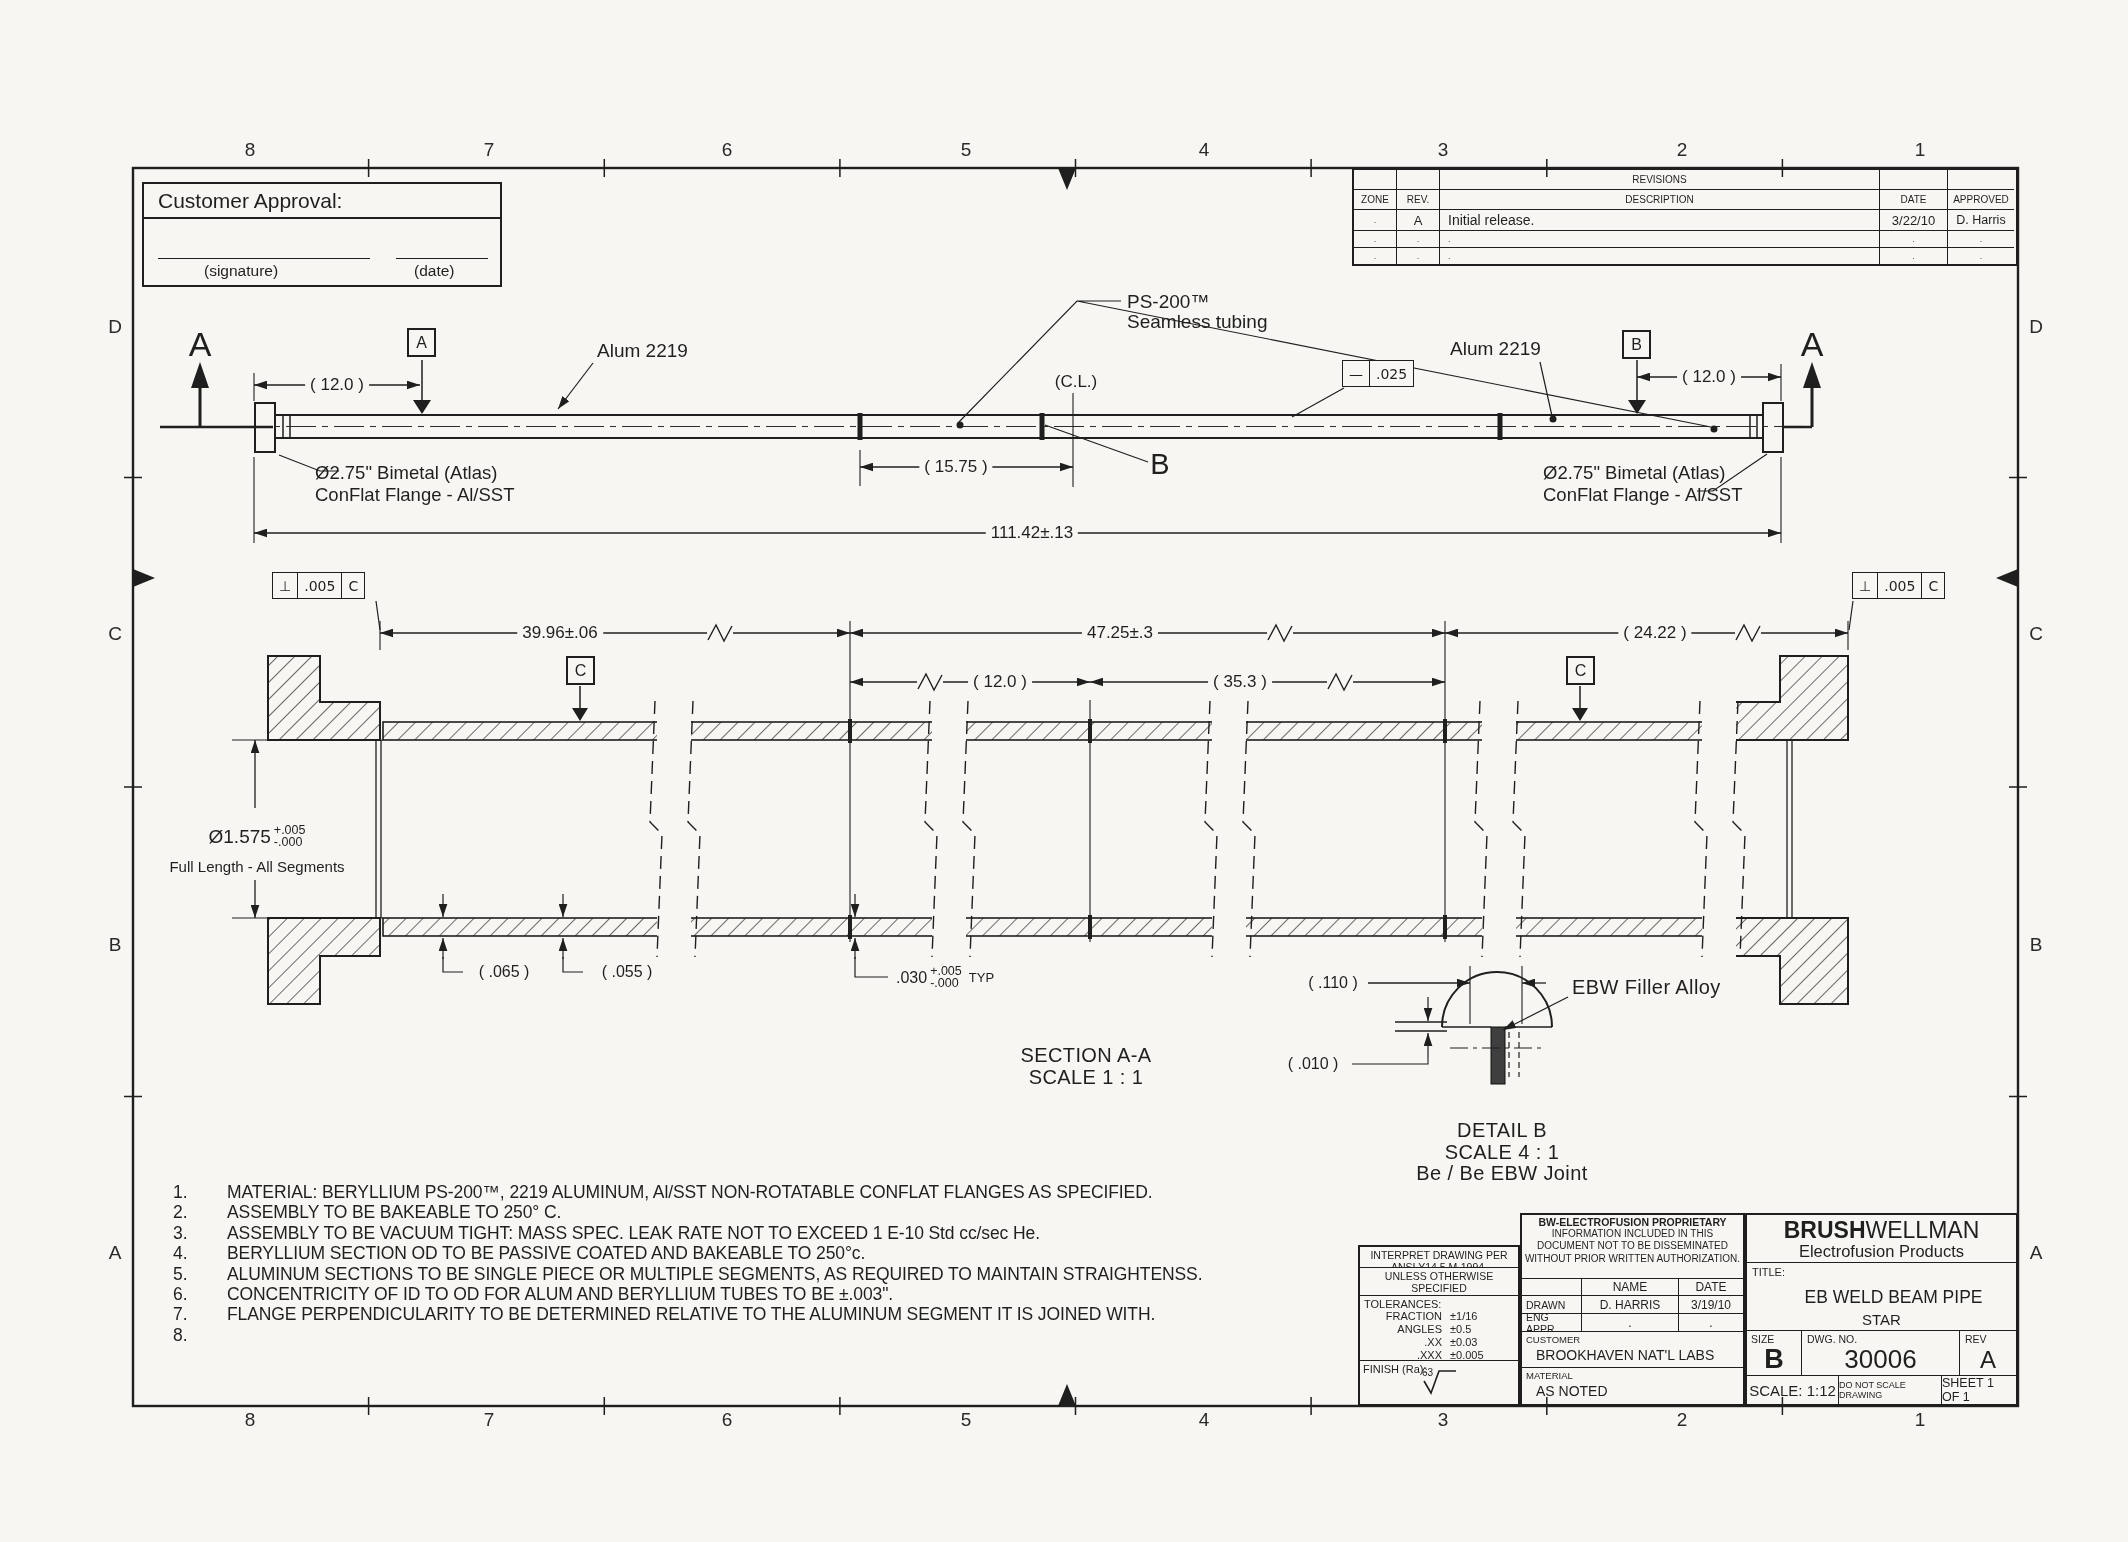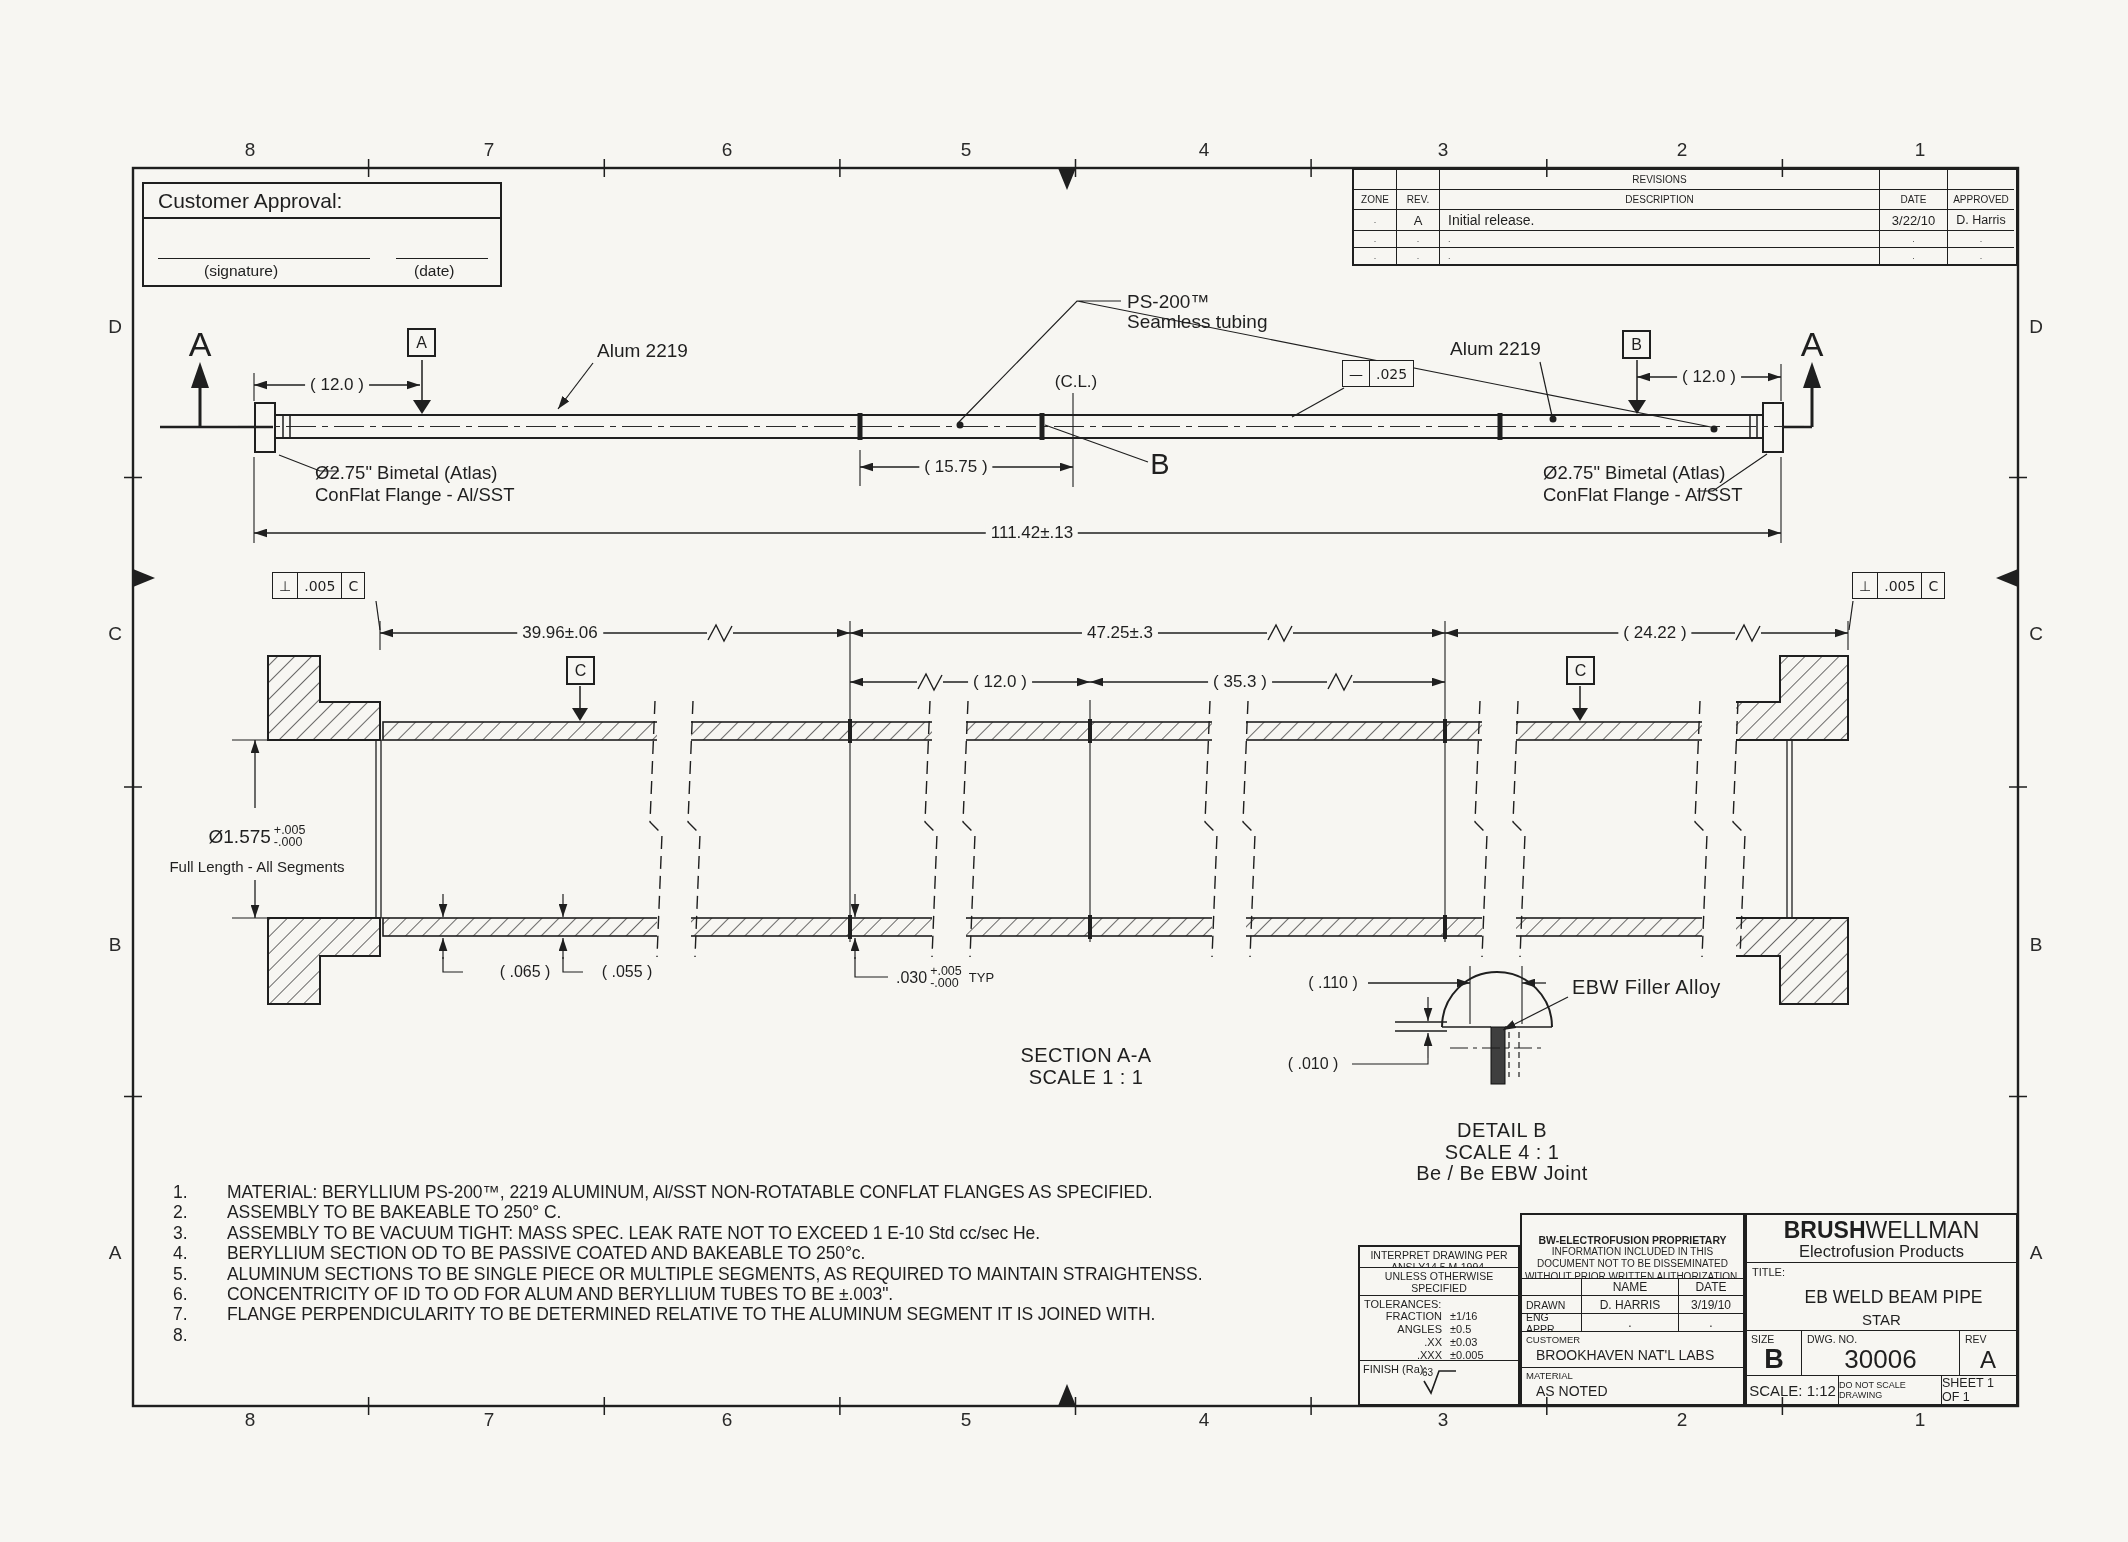--- a/index.html
+++ b/index.html
@@ -306,21 +306,21 @@
   <div class="abs dbox" style="left:566px;top:656px">C</div>
   <div class="abs dbox" style="left:1566px;top:656px">C</div>
   <div class="abs c dim flex" style="left:257px;top:836px">
     <span style="font-size:19px">Ø1.575</span>
     <span class="stk">
       <span>+.005</span>
       <span>-.000</span>
     </span>
   </div>
   <div class="abs c dim" style="left:257px;top:866px;font-size:15px">Full Length - All Segments</div>
-  <div class="abs c dim" style="left:525px;top:972px;font-size:16px">( .065 )</div>
+  <div class="abs c dim" style="left:504px;top:972px;font-size:16px">( .065 )</div>
   <div class="abs c dim" style="left:627px;top:972px;font-size:16px">( .055 )</div>
   <div class="abs cy dim flex" style="left:891px;top:977px">
     <span style="font-size:16px">.030</span>
     <span class="stk">
       <span>+.005</span>
       <span>-.000</span>
     </span>
     <span style="font-size:13px;margin-left:7px">TYP</span>
   </div>
   <div class="abs cx cap" style="left:1086px;top:1044px">SECTION A-A</div>
@@ -398,21 +398,21 @@
     <div class="trow last" style="height:37px">
       <span class="abs" style="left:3px;top:2px;font-size:11px">FINISH (Ra):</span>
       <span class="abs" style="left:62px;top:6px;font-size:10px">63</span>
       <svg class="abs" style="left:58px;top:8px" width="42" height="26" viewBox="0 0 42 26">
           <path d="M6 12 L13 24 L21 2 L38 2" fill="none" stroke="#1f1f1f" stroke-width="1.6"></path>
         </svg>
     </div>
   </div>
 
   <div class="tbox" style="left:1520px;top:1213px;width:225px;height:193px">
-    <div class="trow" style="height:64px;text-align:center;padding-top:19px">
+    <div class="trow" style="height:64px;text-align:center;padding-top:1px">
       <div class="tiny" style="font-weight:bold">BW-ELECTROFUSION PROPRIETARY</div>
       <div class="p10">INFORMATION INCLUDED IN THIS</div>
       <div class="p10">DOCUMENT NOT TO BE DISSEMINATED</div>
       <div class="p10">WITHOUT PRIOR WRITTEN AUTHORIZATION.</div>
     </div>
     <div class="trow" style="height:17px;display:grid;grid-template-columns:60px 97px 64px">
       <div class="ncell"></div>
       <div class="ncell tiny">NAME</div>
       <div class="ncell tiny nr">DATE</div>
     </div>

